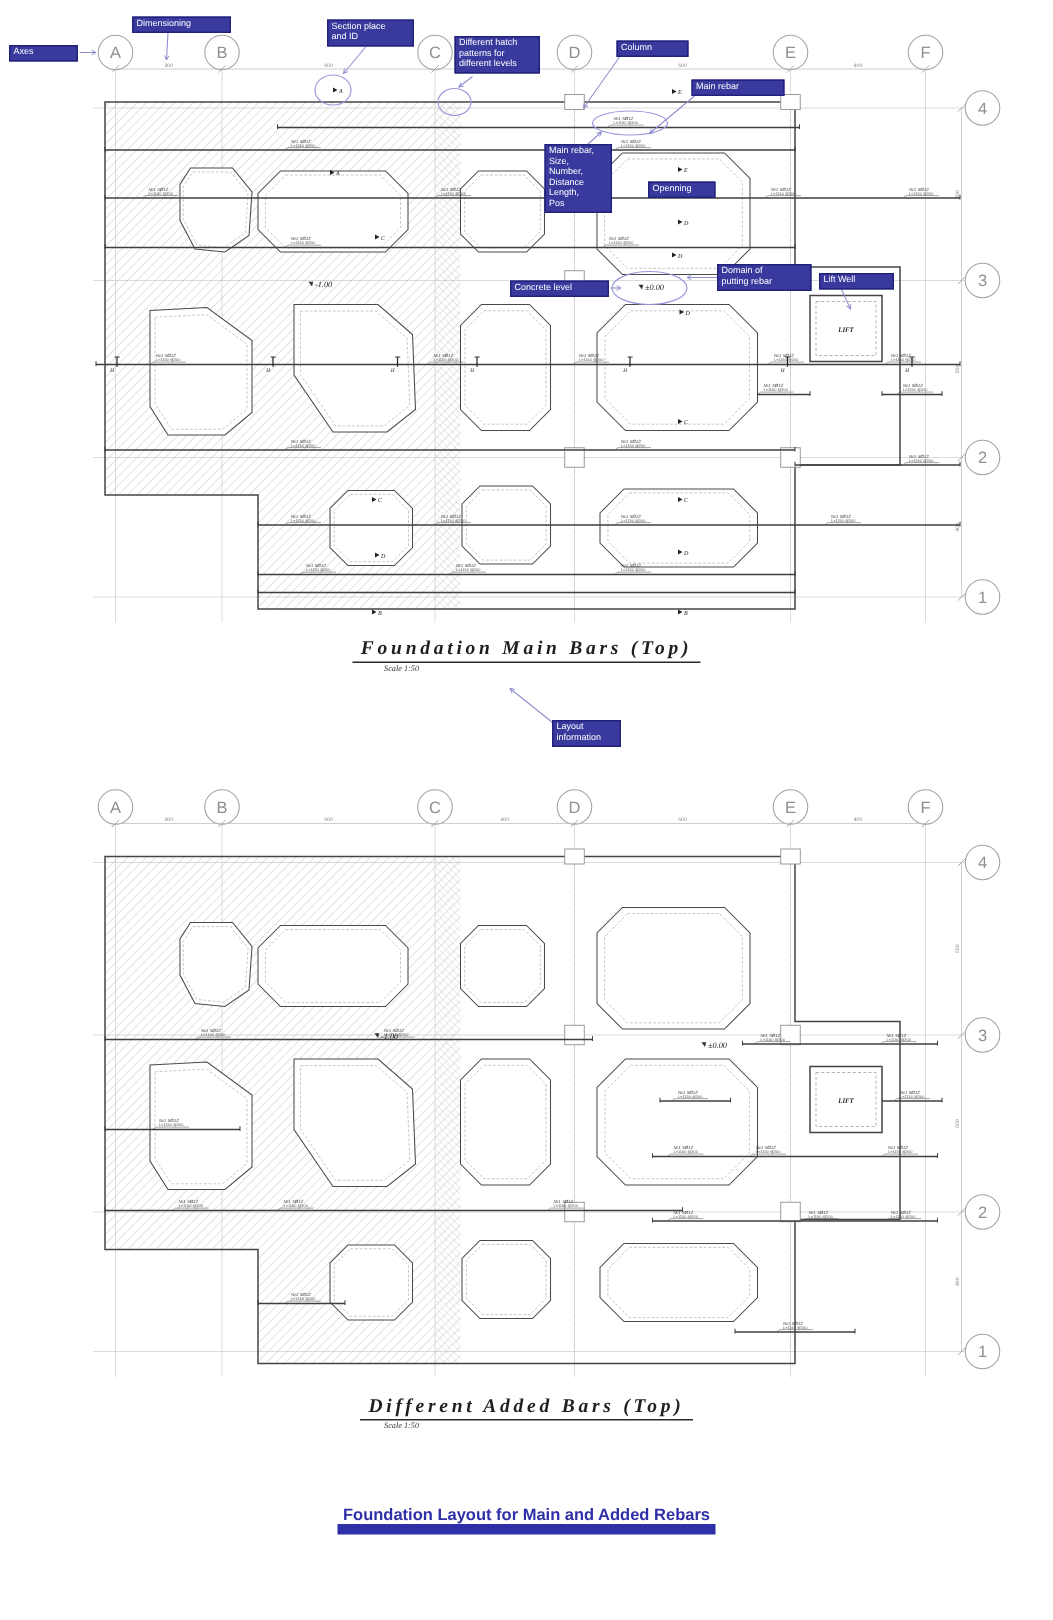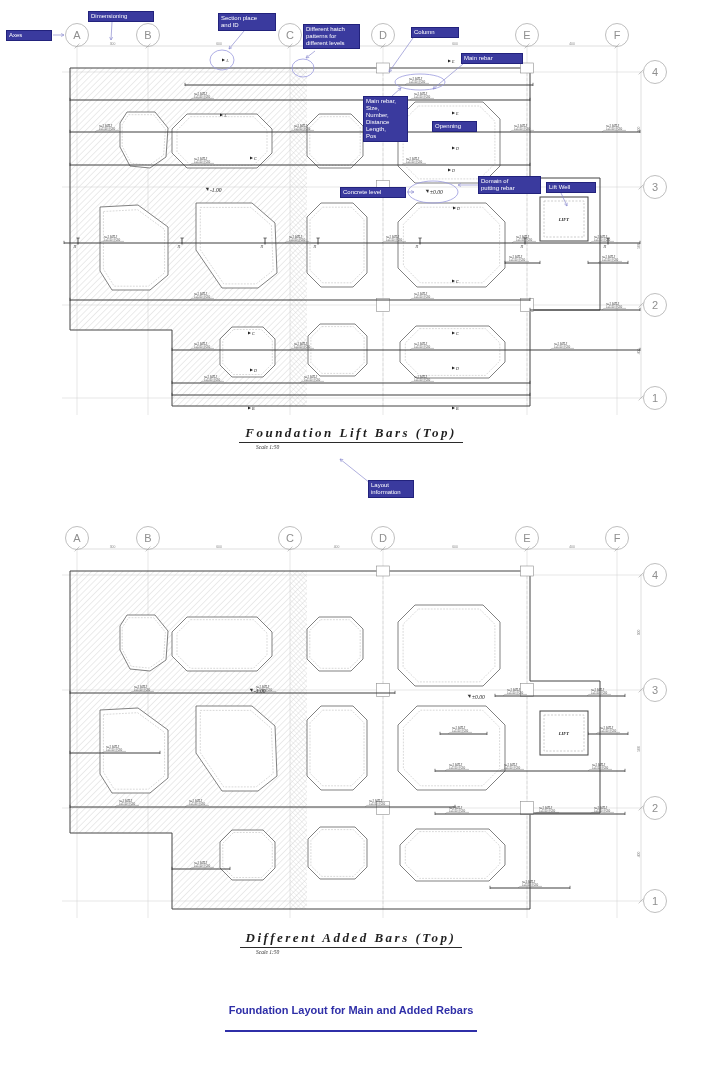--- a/index.html
+++ b/index.html
@@ -10,21 +10,21 @@
   .ann{position:absolute;font:6px/7px "Liberation Sans",sans-serif;padding:1px 2px;
        box-sizing:border-box;white-space:nowrap;}
   .titleblock{position:absolute;left:0;width:702px;text-align:center;}
   .dtitle span{display:inline-block;border-bottom:1px solid #2b2b2b;
        font:italic bold 13px "Liberation Serif",serif;letter-spacing:2.5px;
        color:#1f1f1f;padding:0 6px 1px;}
   .dscale{width:190px;margin:1px auto 0;text-align:left;
        font:italic 5.5px "Liberation Serif",serif;color:#333;}
   .footer{position:absolute;top:1000px;width:702px;text-align:center;}
   .footer span{display:inline-block;font:bold 11px "Liberation Sans",sans-serif;
-       border-bottom:2px solid #7f1d1d;padding:0 4px 14px;}
+       border-bottom:7px solid #7f1d1d;padding:0 4px 0;}
 </style>
 </head>
 <body>
 
 <div class="sheet">
 
   <svg id="linework" width="702" height="1080" viewBox="0 0 702 1080">
       <defs>
         <pattern id="hat" width="4.4" height="4.4" patternUnits="userSpaceOnUse" patternTransform="rotate(45)">
           <line x1="0" y1="0" x2="0" y2="4.4" stroke="#b9b9b9" stroke-width="0.55"></line>
@@ -573,21 +573,21 @@
       <div class="ann" style="left: 546px; top: 182px; width: 50px; background: rgb(58, 58, 158); border: 0.5px solid rgb(34, 34, 124); color: rgb(255, 255, 255);">
         <div>Lift Well</div>
       </div>
       <div class="ann" style="left: 368px; top: 480px; width: 46px; background: rgb(58, 58, 158); border: 0.5px solid rgb(34, 34, 124); color: rgb(255, 255, 255);">
         <div>Layout</div>
         <div>information</div>
       </div>
     </div>
 
   <div class="titleblock" id="tb1" style="top:423px">
-    <div class="dtitle"><span>Foundation Lift Bars (Top)</span></div>
+    <div class="dtitle"><span>Foundation Main Bars (Top)</span></div>
     <div class="dscale">Scale 1:50</div>
   </div>
 
   <div class="titleblock" id="tb2" style="top:928px">
     <div class="dtitle"><span>Different Added Bars (Top)</span></div>
     <div class="dscale">Scale 1:50</div>
   </div>
 
   <div class="footer">
     <span style="color: rgb(47, 47, 168); border-bottom-color: rgb(47, 47, 168);">Foundation Layout for Main and Added Rebars</span>

